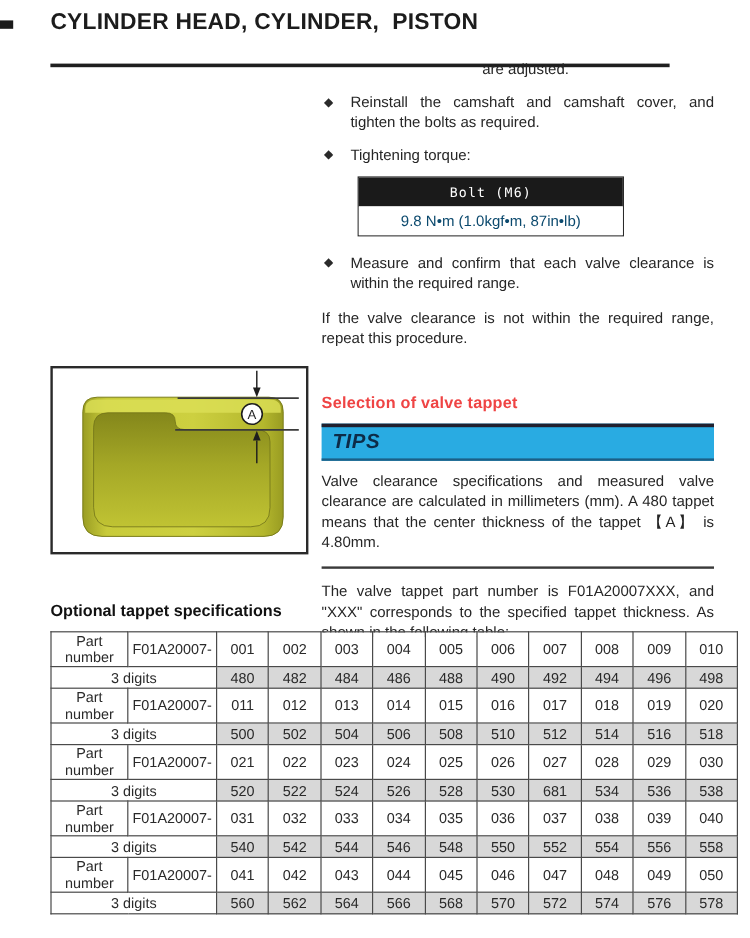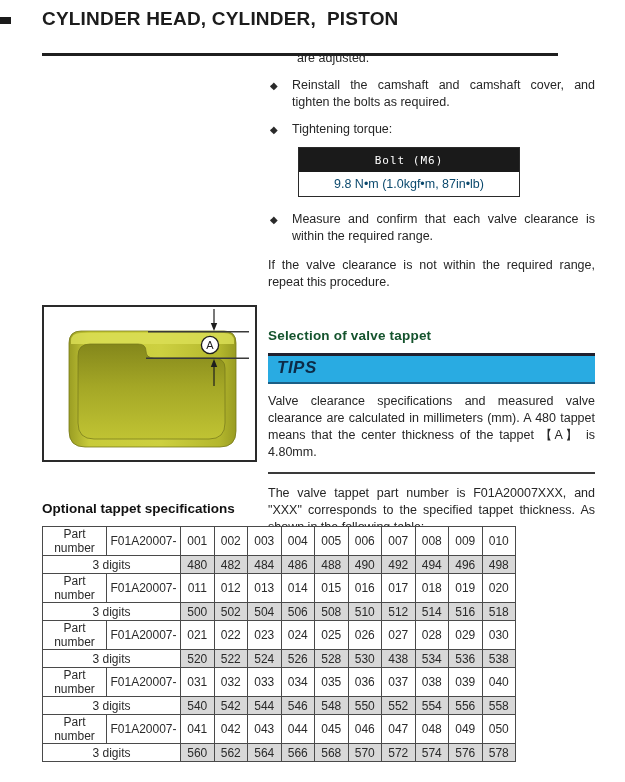--- a/index.html
+++ b/index.html
@@ -9,47 +9,47 @@
 
   
   .edge-mark { position:absolute; left:0; top:17px; width:11px; height:7px; background:#1b1b1b; }
 
   
   .title-block { position:absolute; left:42px; top:8px; width:516px; border-bottom:3.5px solid #1f1f1f; padding-bottom:23px; }
   .title-block h1 { font-size:19px; font-weight:bold; color:#1c1c1c; white-space:pre-wrap; letter-spacing:0.2px; }
 
   
   .right-col { position:absolute; left:268px; top:50px; width:327px; font-size:12.5px; line-height:17px; color:#262626; }
-  .cont-line { margin-left:29px; margin-bottom:9px; }
+  .cont-line { margin-left:13px; margin-bottom:9px;text-align:center; }
   .bullet { display:flex; margin-top:10px; }
   .bullet .marker { width:24px; flex:0 0 24px; font-size:10px; color:#2a2a2a; padding-left:2px; line-height:17px; }
   .bullet .btxt { flex:1; text-align:justify; }
 
   
   .torque-table { margin:9px 0 4px 30px; width:222px; border:1.5px solid #2a2a2a; }
   .torque-head { background:#1a1a1a; color:#fff; font-family:"DejaVu Sans Mono",monospace; font-size:11px; text-align:center; padding:4px 0 3px; letter-spacing:1px; }
   .torque-val { background:#fff; text-align:center; font-size:12.5px; padding:4px 0 3px; color:#0c4a6e; }
 
   .note-par { margin-top:12px; text-align:justify; }
 
-  .sec-heading { margin-top:36px; font-size:13.5px; font-weight:bold; color:#14532d; letter-spacing:0.2px; }
+  .sec-heading { margin-top:36px; font-size:13.5px; font-weight:bold; color:#ef4444; letter-spacing:0.2px; }
 
   .tips-banner { margin-top:9px; background:#29abe2; border-top:3px solid #20202e; border-bottom:2px solid #1b5f86; padding:3px 9px 4px; }
   .tips-banner span { font-style:italic; font-weight:bold; font-size:17px; color:#0d2b47; letter-spacing:0.5px; }
   .tips-body { margin-top:9px; text-align:justify; padding-bottom:11px; border-bottom:2px solid #3a3a3a; }
   .after-par { margin-top:11px; text-align:justify; }
 
   
   .figure { position:absolute; left:42px; top:305px; width:215px; height:157px; border:2px solid #2a2a2a; background:#fff; }
   .figure svg { display:block; }
 
   
   .spec-section { position:absolute; left:42px; top:501px; width:551px; }
   .spec-heading { font-size:13.5px; font-weight:bold; color:#111; margin-bottom:10px; }
-  table.spec { border-collapse:collapse; table-layout:fixed; width:474px; border:1.5px solid #3a3a3a; }
+  table.spec { border-collapse:collapse; table-layout:fixed; width:573px; border:1.5px solid #3a3a3a; }
   table.spec td { border:1px solid #4a4a4a; text-align:center; font-size:12px; height:18px; padding:0; color:#2a2a2a; background:#fff; }
   table.spec td.c-thick { background:#d8d8d8; }
 </style>
 </head>
 <body>
 
 <div class="page">
 
   <div class="edge-mark"></div>
 
@@ -218,21 +218,21 @@
             <td class="c-code">030</td>
           </tr>
           <tr>
             <td class="c-digits" colspan="2">3 digits</td>
             <td class="c-thick">520</td>
             <td class="c-thick">522</td>
             <td class="c-thick">524</td>
             <td class="c-thick">526</td>
             <td class="c-thick">528</td>
             <td class="c-thick">530</td>
-            <td class="c-thick">438</td>
+            <td class="c-thick">681</td>
             <td class="c-thick">534</td>
             <td class="c-thick">536</td>
             <td class="c-thick">538</td>
           </tr>
           <tr>
             <td class="c-lbl">Part number</td>
             <td class="c-prefix">F01A20007-</td>
             <td class="c-code">031</td>
             <td class="c-code">032</td>
             <td class="c-code">033</td>

